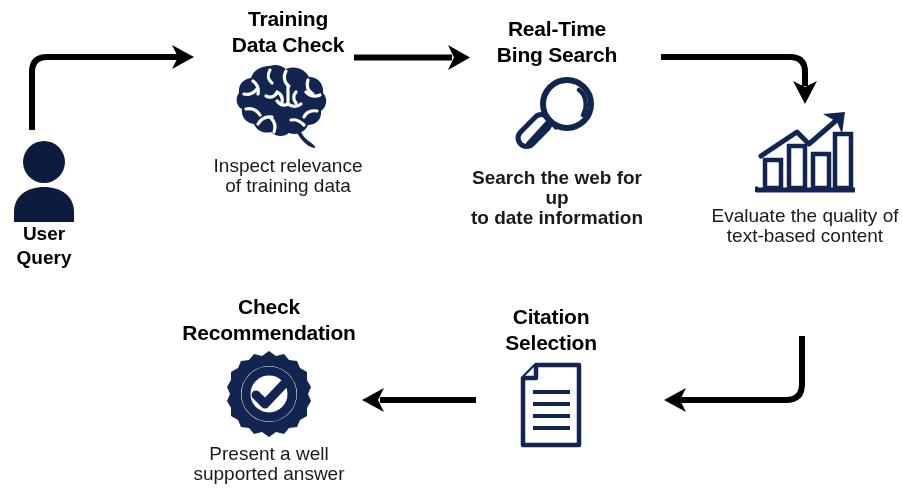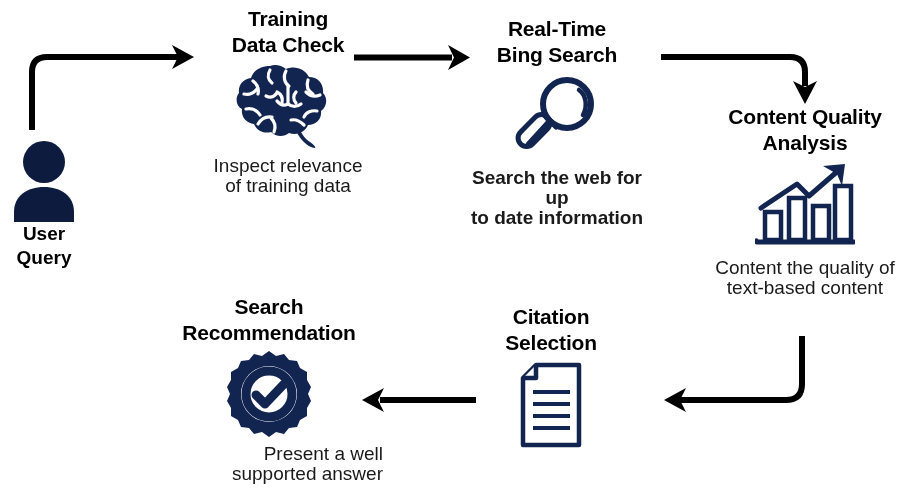--- a/index.html
+++ b/index.html
@@ -156,67 +156,65 @@
       <path d="M70 16 C77 21 79 32 74 41" fill="none" stroke="#122450" stroke-width="4.5" stroke-linecap="round"></path>
       <path d="M41 47 L20 70" fill="none" stroke="#122450" stroke-width="6" stroke-linecap="round"></path>
       <rect x="6" y="48" width="38" height="17" rx="8.5" transform="rotate(-45 25 56.5)" fill="none" stroke="#122450" stroke-width="5"></rect>
       <path d="M36 42 L47 53" stroke="#122450" stroke-width="5" stroke-linecap="round"></path>
     </svg>
     <div class="node-caption" style="margin-top:6px;font-weight:bold;">Search the web for up
 to date information</div>
   </div>
 
   <div class="node" id="quality-node">
-    <div class="node-title">Content Quality
-Analysis</div>
     <svg class="node-icon" width="100" height="86" viewBox="0 0 100 86" xmlns="http://www.w3.org/2000/svg" style="margin-top:6px;">
 
       <rect x="10" y="50" width="16" height="28" fill="#ffffff" stroke="#122450" stroke-width="4.5"></rect>
       <rect x="34" y="36" width="16" height="42" fill="#ffffff" stroke="#122450" stroke-width="4.5"></rect>
       <rect x="58" y="44" width="16" height="34" fill="#ffffff" stroke="#122450" stroke-width="4.5"></rect>
       <rect x="80" y="24" width="16" height="54" fill="#ffffff" stroke="#122450" stroke-width="4.5"></rect>
 
       <path d="M2 80 L99 80" stroke="#122450" stroke-width="5" stroke-linecap="round"></path>
 
       <circle cx="1.5" cy="78" r="1.8" fill="#122450"></circle>
 
       <path d="M6 46 L42 22 L54 34 L84 8" fill="none" stroke="#122450" stroke-width="5" stroke-linejoin="round" stroke-linecap="round"></path>
       <path d="M68 4 L90 2 L87 24 L82 12 Z" fill="#122450"></path>
     </svg>
-    <div class="node-caption" style="margin-top:10px;">Content the quality of
+    <div class="node-caption" style="margin-top:10px;">Evaluate the quality of
 text-based content</div>
   </div>
 
   <div class="node" id="citation-node">
     <div class="node-title">Citation
 Selection</div>
     <svg class="node-icon" width="66" height="86" viewBox="0 0 66 86" xmlns="http://www.w3.org/2000/svg" style="margin-top:6px;">
       <path d="M18 3 L61 3 L61 83 L5 83 L5 16 Z" fill="#ffffff" stroke="#122450" stroke-width="4.5" stroke-linejoin="round"></path>
       <path d="M18 3 L18 16 L5 16" fill="#ffffff" stroke="#122450" stroke-width="4.5" stroke-linejoin="round"></path>
       <g stroke="#122450" stroke-width="4.2" stroke-linecap="butt">
         <path d="M15 30 L52 30"></path>
         <path d="M15 42 L52 42"></path>
         <path d="M15 54 L52 54"></path>
         <path d="M15 66 L52 66"></path>
       </g>
     </svg>
   </div>
 
   <div class="node" id="final-node">
-    <div class="node-title">Search
+    <div class="node-title">Check
 Recommendation</div>
     <svg class="node-icon" width="88" height="88" viewBox="0 0 88 88" xmlns="http://www.w3.org/2000/svg" style="margin-top:4px;">
       <g fill="#122450">
         <path d="M44 1
                  L51 6 L59 4 L64 10 L72 11 L75 18 L82 22 L82 30 L86 37 L83 44
                  L86 51 L82 58 L82 66 L75 70 L72 77 L64 78 L59 84 L51 82 L44 87
                  L37 82 L29 84 L24 78 L16 77 L13 70 L6 66 L6 58 L2 51 L5 44
                  L2 37 L6 30 L6 22 L13 18 L16 11 L24 10 L29 4 L37 6 Z"></path>
       </g>
       <circle cx="44" cy="44" r="28" fill="#ffffff"></circle>
       <circle cx="44" cy="44" r="23" fill="none" stroke="#122450" stroke-width="9"></circle>
       <path d="M31 45 L40 54 L59 34" fill="none" stroke="#122450" stroke-width="9" stroke-linecap="round" stroke-linejoin="round"></path>
     </svg>
-    <div class="node-caption" style="margin-top:6px;text-align:right;">Present a well
+    <div class="node-caption" style="margin-top:6px;">Present a well
 supported answer</div>
   </div>
 
 </div>
 
 </body></html>

